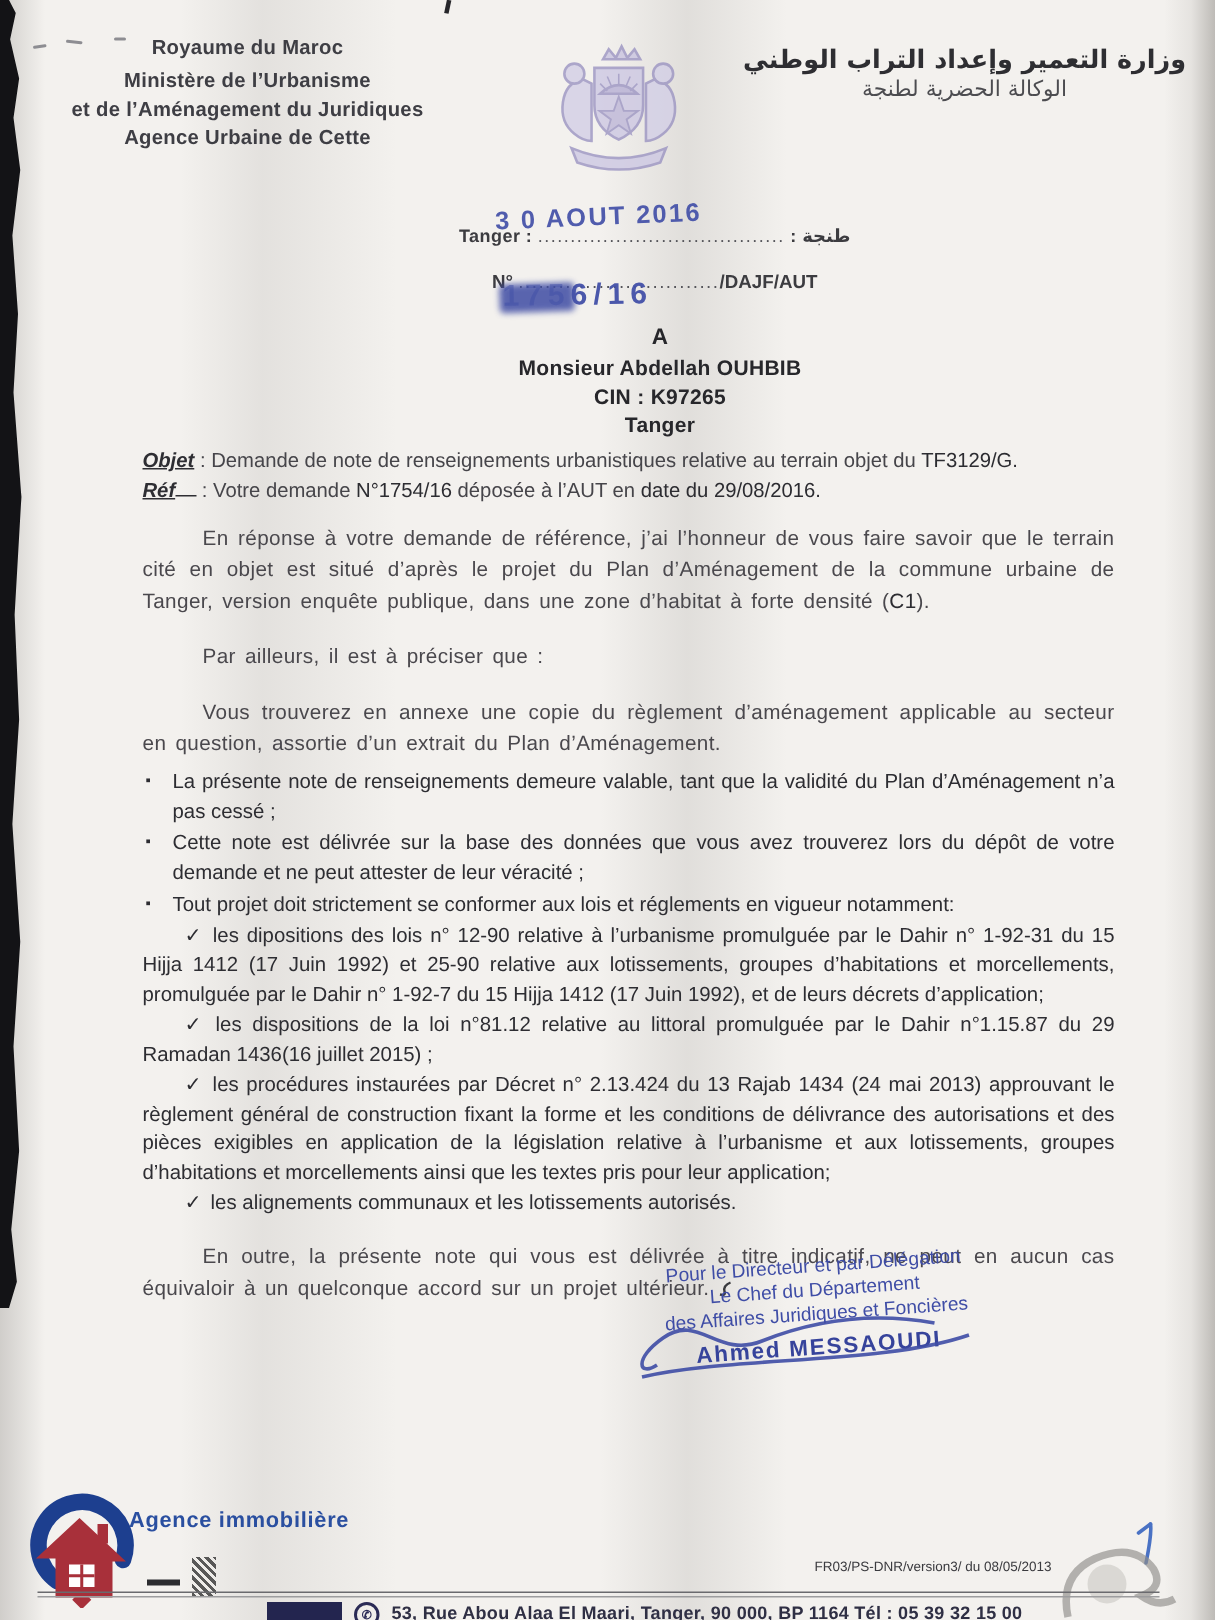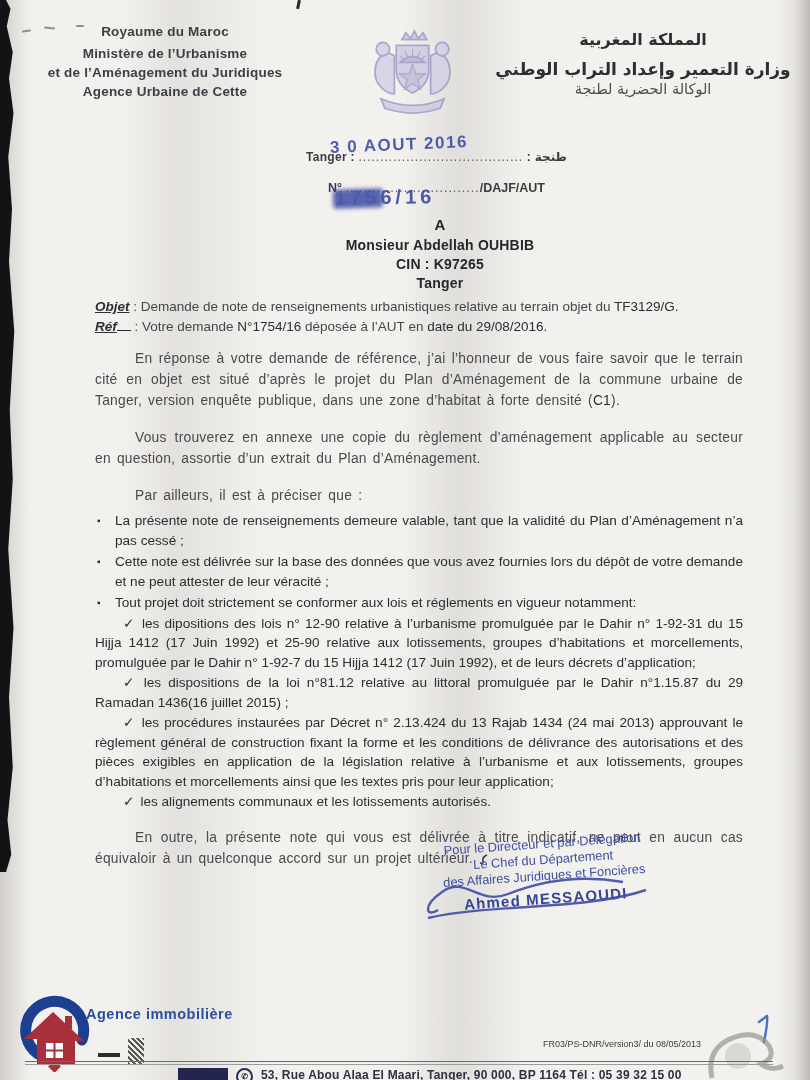--- a/index.html
+++ b/index.html
@@ -129,21 +129,20 @@
       <path d="M55 42 l3.5 10 h10 l-8 6 l3 10 l-8.5 -6 l-8.5 6 l3 -10 l-8 -6 h10 z" fill="#beb7d8" stroke-width="1.3"></path>
       <path d="M30 30 q-12 2 -14 16 q-2 14 8 22 q6 5 12 5 l0 -40 z" fill="#d3cfe6"></path>
       <path d="M80 30 q12 2 14 16 q2 14 -8 22 q-6 5 -12 5 l0 -40 z" fill="#d3cfe6"></path>
       <circle cx="24" cy="26" r="7" fill="#d3cfe6"></circle>
       <circle cx="86" cy="26" r="7" fill="#d3cfe6"></circle>
       <path d="M22 78 q33 14 66 0 l-4 10 q-29 10 -58 0 z" fill="#cdc8e3"></path>
     </g>
   </svg>
 
   <div class="hdr-ar">
-    <div class="a0">المملكة المغربية</div>
     <div class="a1">وزارة التعمير وإعداد التراب الوطني</div>
     <div class="a2">الوكالة الحضرية لطنجة</div>
   </div>
 
   <div class="city-line">
     <span>Tanger</span><span> : </span><span class="dots">......................................</span><span> : </span><span class="ar">طنجة</span>
   </div>
   <div class="stamp-date">3 0 AOUT 2016</div>
 
   <div class="num-line">
@@ -167,31 +166,31 @@
     </div>
     <div>
       <span class="lbl">Réf</span><span class="u-space"></span><span> : </span><span>Votre demande </span><span class="b">N°1754/16</span><span> déposée à l’AUT en </span><span class="b">date du 29/08/2016.</span>
     </div>
   </div>
 
   <div class="bodyflow">
     <div class="para">
       <span>En réponse à votre demande de référence, j’ai l’honneur de vous faire savoir que le terrain cité en objet est situé d’après le projet du Plan d’Aménagement de la commune urbaine de Tanger, version enquête publique, dans une zone d’habitat à forte densité (</span><span class="b">C1</span><span>).</span>
     </div>
+    <div class="para lead">Par ailleurs, il est à préciser que :</div>
     <div class="para">Vous trouverez en annexe une copie du règlement d’aménagement applicable au secteur en question, assortie d’un extrait du Plan d’Aménagement.</div>
-    <div class="para lead">Par ailleurs, il est à préciser que :</div>
 
     <div class="bullets">
       <div class="bullet">
         <span class="bmark">▪</span>
         <span class="btext">La présente note de renseignements demeure valable, tant que la validité du Plan d’Aménagement n’a pas cessé ;</span>
       </div>
       <div class="bullet">
         <span class="bmark">▪</span>
-        <span class="btext">Cette note est délivrée sur la base des données que vous avez fournies lors du dépôt de votre demande et ne peut attester de leur véracité ;</span>
+        <span class="btext">Cette note est délivrée sur la base des données que vous avez trouverez lors du dépôt de votre demande et ne peut attester de leur véracité ;</span>
       </div>
       <div class="bullet">
         <span class="bmark">▪</span>
         <span class="btext">Tout projet doit strictement se conformer aux lois et réglements en vigueur notamment:</span>
       </div>
       <div class="subbullet"><span class="check">✓</span><span>les dipositions des lois n° 12-90 relative à l’urbanisme promulguée par le Dahir n° 1-92-31 du 15 Hijja 1412 (17 Juin 1992) et 25-90 relative aux lotissements, groupes d’habitations et morcellements, promulguée par le Dahir n° 1-92-7 du 15 Hijja 1412 (17 Juin 1992), et de leurs décrets d’application;</span></div>
       <div class="subbullet"><span class="check">✓</span><span>les dispositions de la loi n°81.12 relative au littoral promulguée par le Dahir n°1.15.87 du 29 Ramadan 1436(16 juillet 2015) ;</span></div>
       <div class="subbullet"><span class="check">✓</span><span>les procédures instaurées par Décret n° 2.13.424 du 13 Rajab 1434 (24 mai 2013) approuvant le règlement général de construction fixant la forme et les conditions de délivrance des autorisations et des pièces exigibles en application de la législation relative à l’urbanisme et aux lotissements, groupes d’habitations et morcellements ainsi que les textes pris pour leur application;</span></div>
       <div class="subbullet"><span class="check">✓</span><span>les alignements communaux et les lotissements autorisés.</span></div>
     </div>

